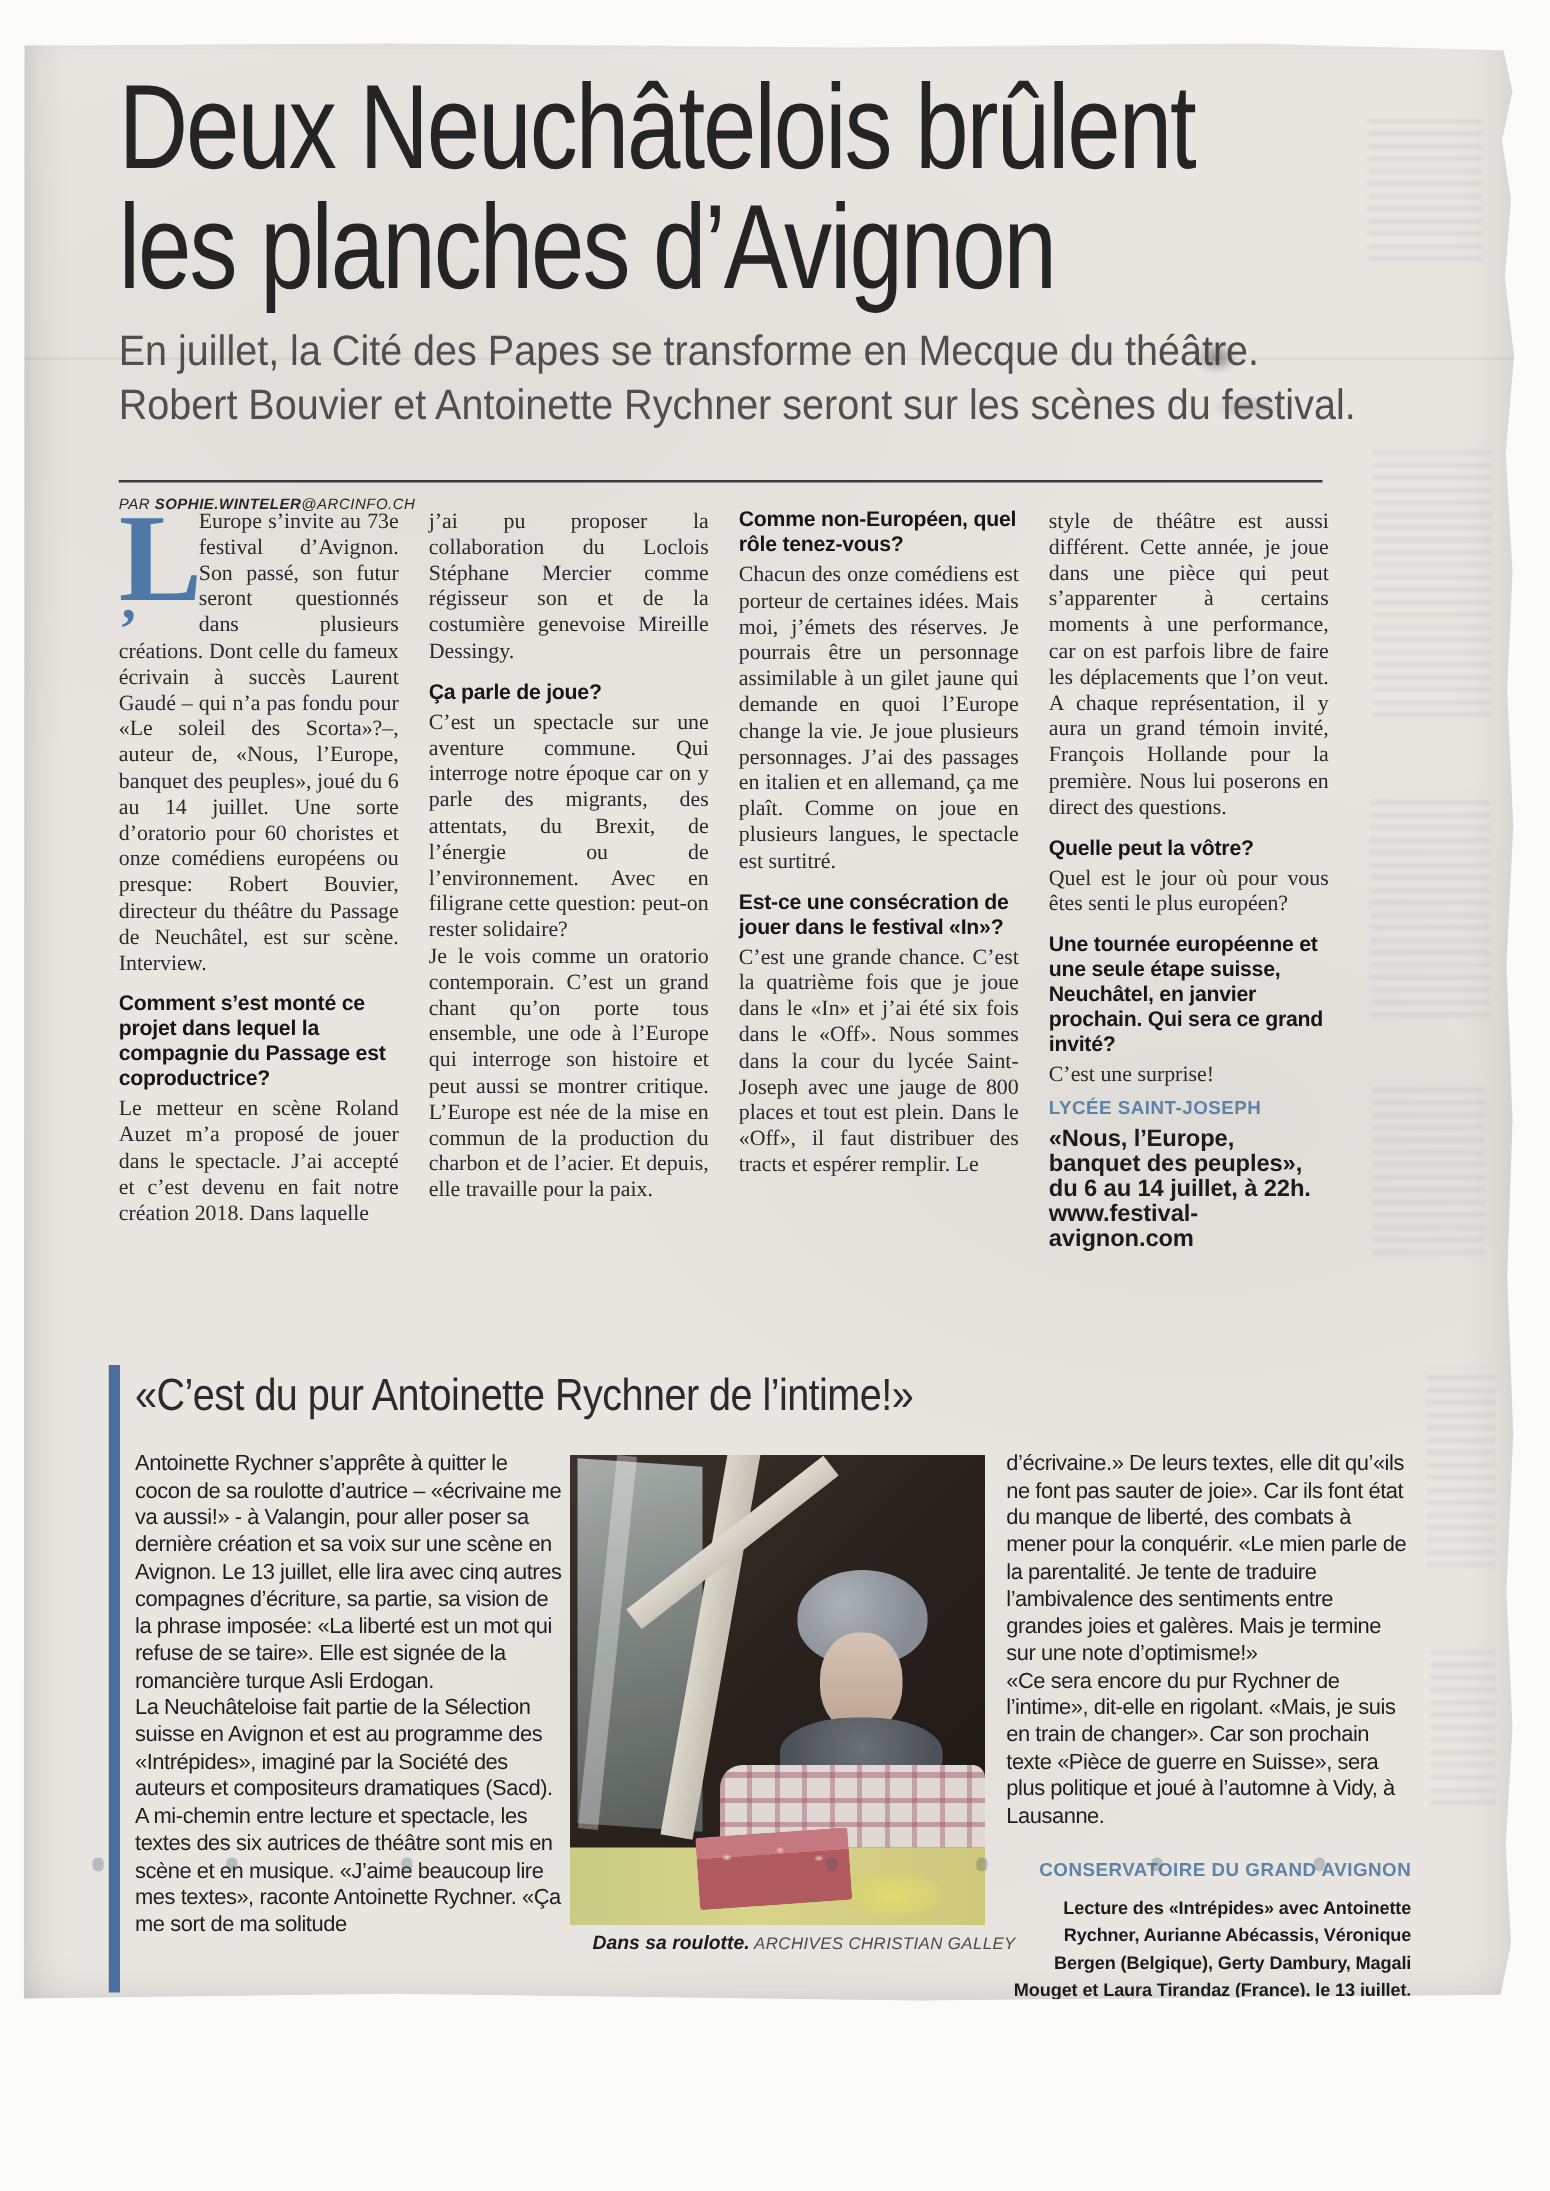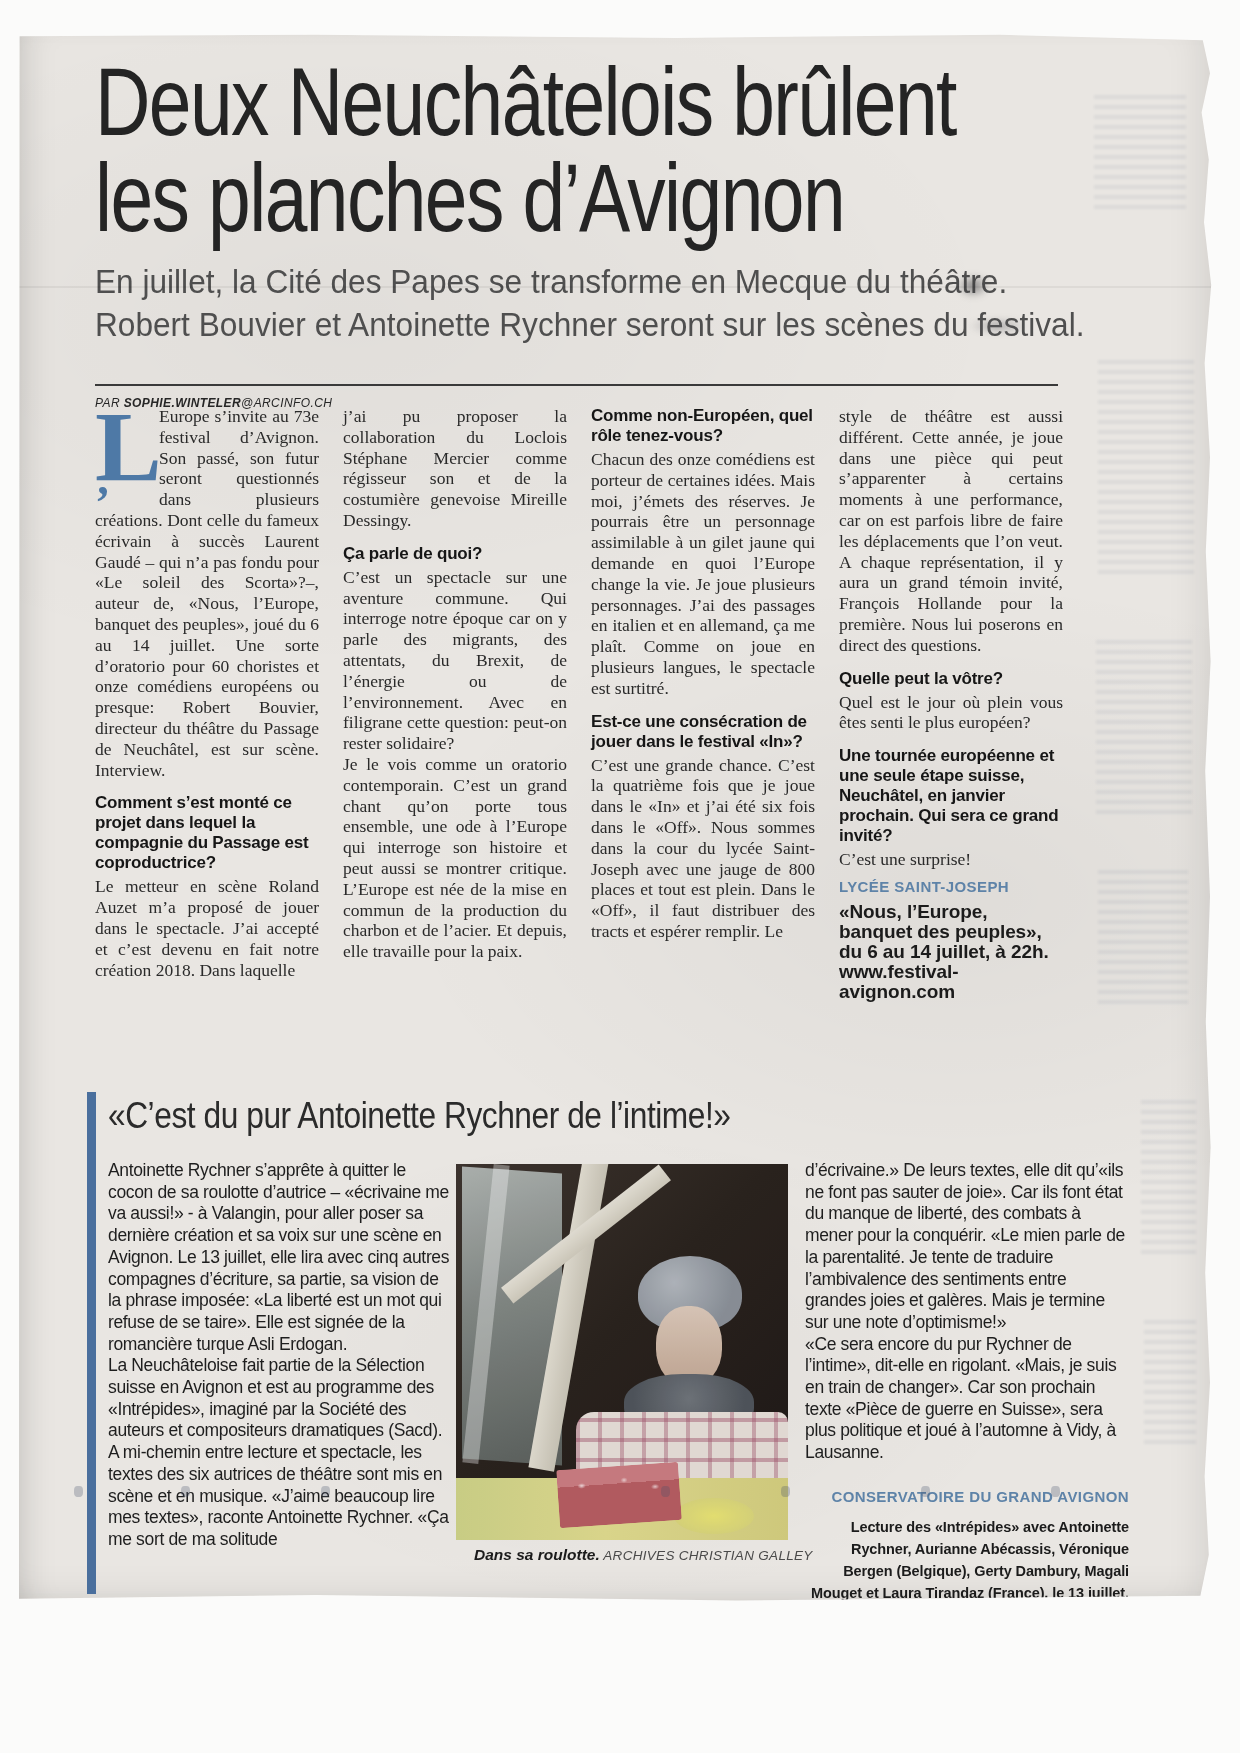--- a/index.html
+++ b/index.html
@@ -144,34 +144,34 @@
   <div class="abs byline"><span>PAR </span><b>SOPHIE.WINTELER</b><span>@ARCINFO.CH</span></div>
 
   <div class="abs cols">
     <div class="col">
         <p class="body lead"><span class="dc-wrap"><span class="dc-l">L</span><span class="dc-a">’</span></span>Europe s’invite au 73e festival d’Avignon. Son passé, son futur seront questionnés dans plusieurs créations. Dont celle du fameux écrivain à succès Laurent Gaudé – qui n’a pas fondu pour «Le soleil des Scorta»?–, auteur de, «Nous, l’Europe, banquet des peuples», joué du 6 au 14 juillet. Une sorte d’oratorio pour 60 choristes et onze comédiens européens ou presque: Robert Bouvier, directeur du théâtre du Passage de Neuchâtel, est sur scène. Interview.</p>
         <div class="q">Comment s’est monté ce projet dans lequel la compagnie du Passage est coproductrice?</div>
         <p class="body">Le metteur en scène Roland Auzet m’a proposé de jouer dans le spectacle. J’ai accepté et c’est devenu en fait notre création 2018. Dans laquelle</p>
       </div>
     <div class="col">
         <p class="body">j’ai pu proposer la collaboration du Loclois Stéphane Mercier comme régisseur son et de la costumière genevoise Mireille Dessingy.</p>
-        <div class="q">Ça parle de quoi?</div>
+        <div class="q">Ça parle de joue?</div>
         <p class="body">C’est un spectacle sur une aventure commune. Qui interroge notre époque car on y parle des migrants, des attentats, du Brexit, de l’énergie ou de l’environnement. Avec en filigrane cette question: peut-on rester solidaire?</p>
         <p class="body">Je le vois comme un oratorio contemporain. C’est un grand chant qu’on porte tous ensemble, une ode à l’Europe qui interroge son histoire et peut aussi se montrer critique. L’Europe est née de la mise en commun de la production du charbon et de l’acier. Et depuis, elle travaille pour la paix.</p>
       </div>
     <div class="col">
         <div class="q">Comme non-Européen, quel rôle tenez-vous?</div>
         <p class="body">Chacun des onze comédiens est porteur de certaines idées. Mais moi, j’émets des réserves. Je pourrais être un personnage assimilable à un gilet jaune qui demande en quoi l’Europe change la vie. Je joue plusieurs personnages. J’ai des passages en italien et en allemand, ça me plaît. Comme on joue en plusieurs langues, le spectacle est surtitré.</p>
         <div class="q">Est-ce une consécration de jouer dans le festival «In»?</div>
         <p class="body">C’est une grande chance. C’est la quatrième fois que je joue dans le «In» et j’ai été six fois dans le «Off». Nous sommes dans la cour du lycée Saint-Joseph avec une jauge de 800 places et tout est plein. Dans le «Off», il faut distribuer des tracts et espérer remplir. Le</p>
       </div>
     <div class="col">
         <p class="body">style de théâtre est aussi différent. Cette année, je joue dans une pièce qui peut s’apparenter à certains moments à une performance, car on est parfois libre de faire les déplacements que l’on veut. A chaque représentation, il y aura un grand témoin invité, François Hollande pour la première. Nous lui poserons en direct des questions.</p>
         <div class="q">Quelle peut la vôtre?</div>
-        <p class="body">Quel est le jour où plein vous êtes senti le plus européen?</p>
+        <p class="body">Quel est le jour où pour vous êtes senti le plus européen?</p>
         <div class="q">Une tournée européenne et une seule étape suisse, Neuchâtel, en janvier prochain. Qui sera ce grand invité?</div>
         <p class="body">C’est une surprise!</p>
         <div class="venuebox">
           <div class="box-title">LYCÉE SAINT-JOSEPH</div>
           <div class="box-line">«Nous, l’Europe, banquet des peuples»,</div>
           <div class="box-line">du 6 au 14 juillet, à 22h.</div>
           <div class="box-line">www.festival-avignon.com</div>
         </div>
       </div>
   </div>

